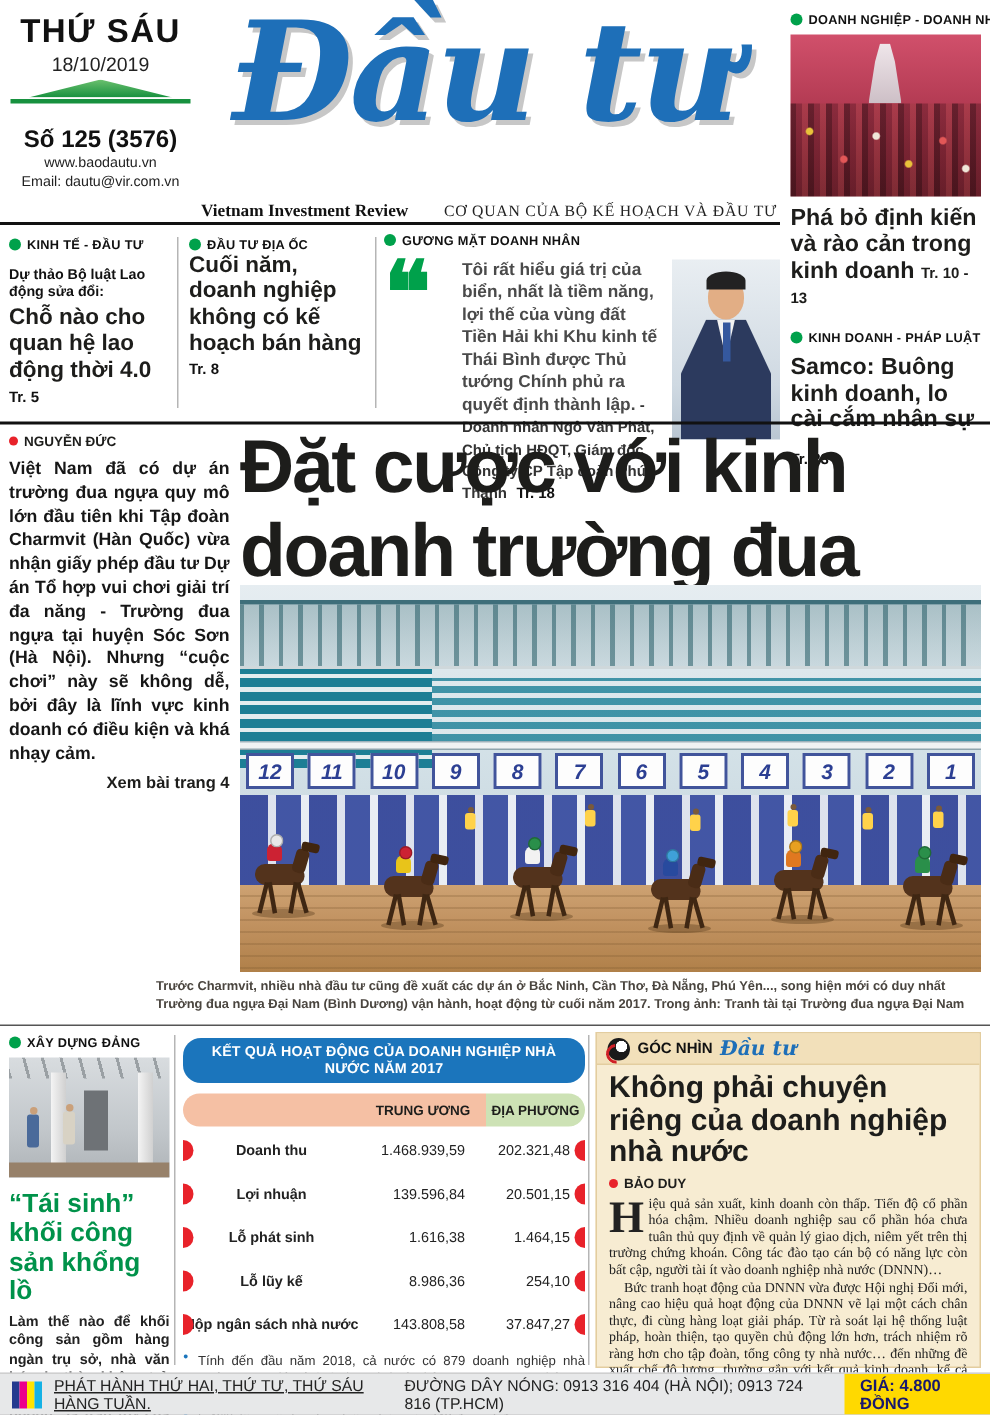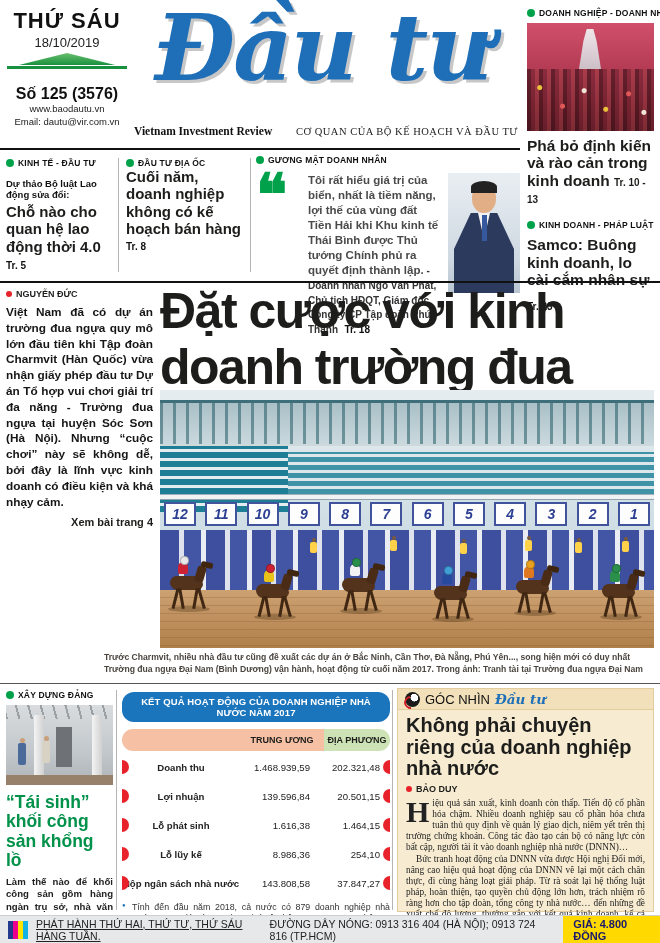--- a/index.html
+++ b/index.html
@@ -10,21 +10,21 @@
   .infobox { position:absolute; left:6px; top:8px; width:122px; text-align:center; }
   .day { font-size:22px; font-weight:bold; letter-spacing:1px; color:#111; }
   .date { font-size:13px; color:#222; margin-top:1px; }
   .roof { width:96px; height:12px; margin:3px auto 0; background:linear-gradient(180deg,#6cc06e,#17913f); clip-path:polygon(50% 0,100% 100%,0 100%); }
   .roofbar { width:120px; height:3px; background:#17913f; margin:1px auto 0; }
   .issue { font-size:16px; font-weight:bold; margin-top:16px; color:#111; }
   .site, .email { font-size:9.5px; color:#222; line-height:1.35; }
 
   .masthead { position:absolute; left:126px; top:-6px; width:394px; height:150px; text-align:center; }
   .brand { font-family:"DejaVu Serif", serif; font-style:italic; font-weight:bold; font-size:92px; line-height:1.18; color:#1e6fb8; text-shadow:3px 3px 0 rgba(130,130,130,.45); letter-spacing:-2px; }
-  .mast-sub { position:absolute; left:8px; right:2px; top:131px; display:flex; justify-content:space-between; align-items:baseline; }
+  .mast-sub { position:absolute; left:8px; right:2px; top:141px; display:flex; justify-content:space-between; align-items:baseline; }
   .vir { font-family:"Liberation Serif", serif; font-weight:bold; font-size:11.5px; color:#111; }
   .agency { font-family:"Liberation Serif", serif; font-size:10.5px; letter-spacing:.5px; color:#222; }
   .header-rule { position:absolute; left:0; top:148px; width:520px; height:2px; background:#111; }
 
   
   .seclabel { display:flex; align-items:center; gap:4px; font-size:8.5px; font-weight:bold; color:#111; letter-spacing:.2px; white-space:nowrap; }
   .gdot { width:8px; height:8px; border-radius:50%; background:#00a14b; flex:0 0 auto; }
   .rdot { width:6px; height:6px; border-radius:50%; background:#e8222a; flex:0 0 auto; }
   .pg { font-size:10px; font-weight:bold; color:#111; }
 
@@ -138,21 +138,21 @@
   .td-central { width:84px; font-size:9.6px; text-align:right; padding-right:14px; color:#222; }
   .td-local { width:66px; font-size:9.6px; text-align:right; padding-right:10px; color:#222; }
   .note { position:relative; font-size:8.8px; line-height:1.3; text-align:justify; color:#333; padding-left:10px; margin-top:4px; }
   .note::before { content:"●"; position:absolute; left:0; top:0; font-size:6px; color:#1b75bc; }
 
   
   .op { position:absolute; left:397px; top:688px; width:257px; height:224px; background:#f7ecd2; border:1px solid #e3cd9f; }
   .op-head { height:21px; background:#f2e0ba; display:flex; align-items:center; gap:5px; padding:0 7px; border-bottom:1px solid #e3cd9f; }
   .op-icon { width:15px; height:15px; border-radius:50%; background:radial-gradient(circle at 62% 38%, #fff 0 28%, #1a1a1a 30% 100%); position:relative; }
   .op-icon::before { content:""; position:absolute; left:-1px; top:4px; width:9px; height:9px; border-radius:50%; border:2.5px solid #cf1f26; border-top-color:transparent; border-right-color:transparent; transform:rotate(40deg); }
-  .op-kicker { font-size:13px; font-weight:normal; color:#111; }
+  .op-kicker { font-size:10px; font-weight:bold; color:#111; }
   .op-brand { font-family:"DejaVu Serif", serif; font-style:italic; font-weight:bold; font-size:13.5px; color:#1e6fb8; }
   .op-body { padding:5px 8px 4px; }
   .op h2 { font-size:20px; line-height:1.08; font-weight:800; color:#1d1d1b; }
   .op .author { margin-top:4px; }
   .op-text { margin-top:4px; font-family:"Liberation Serif", serif; font-size:9.3px; line-height:1.2; text-align:justify; color:#222; }
   .dropcap { float:left; font-size:30px; line-height:.8; font-weight:bold; padding:2px 3px 0 0; font-family:"Liberation Serif", serif; }
   .op-text p + p { text-indent:10px; }
 
   
   .footer { position:absolute; left:0; bottom:0; width:660px; height:28px; background:#e7e8e9; border-top:1px solid #cfcfcf; display:flex; align-items:center; padding:0 0 0 8px; }

